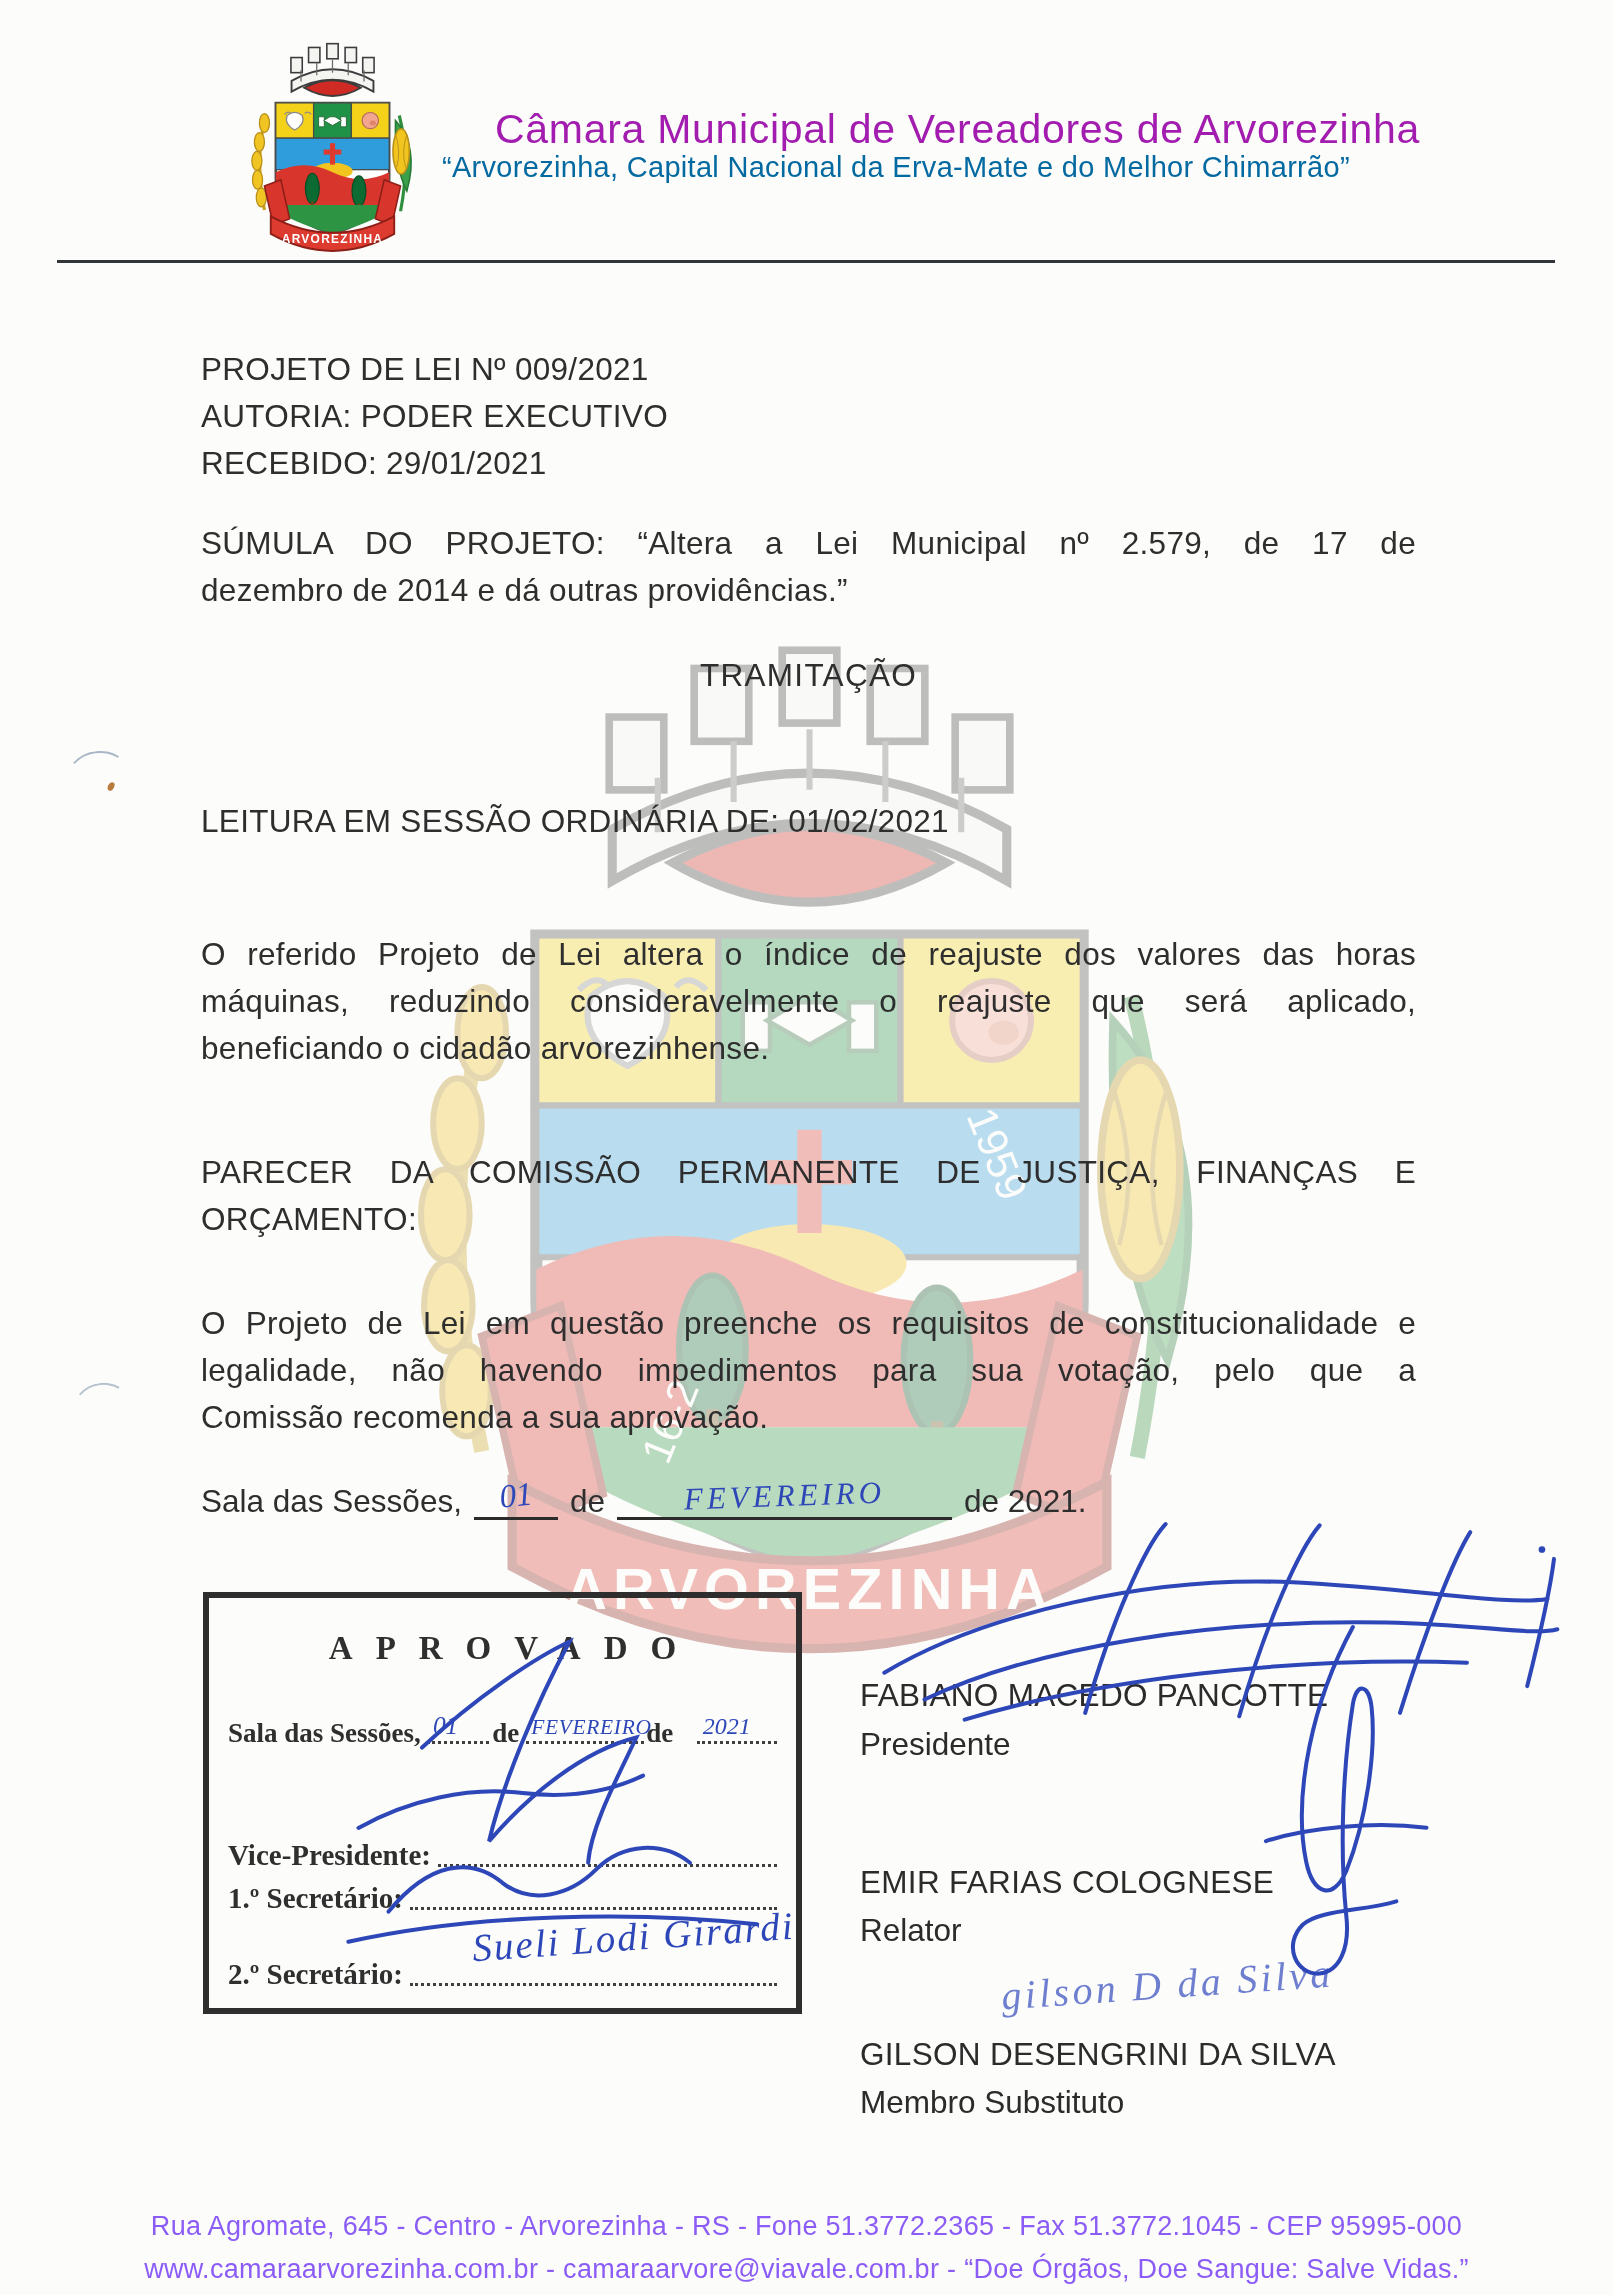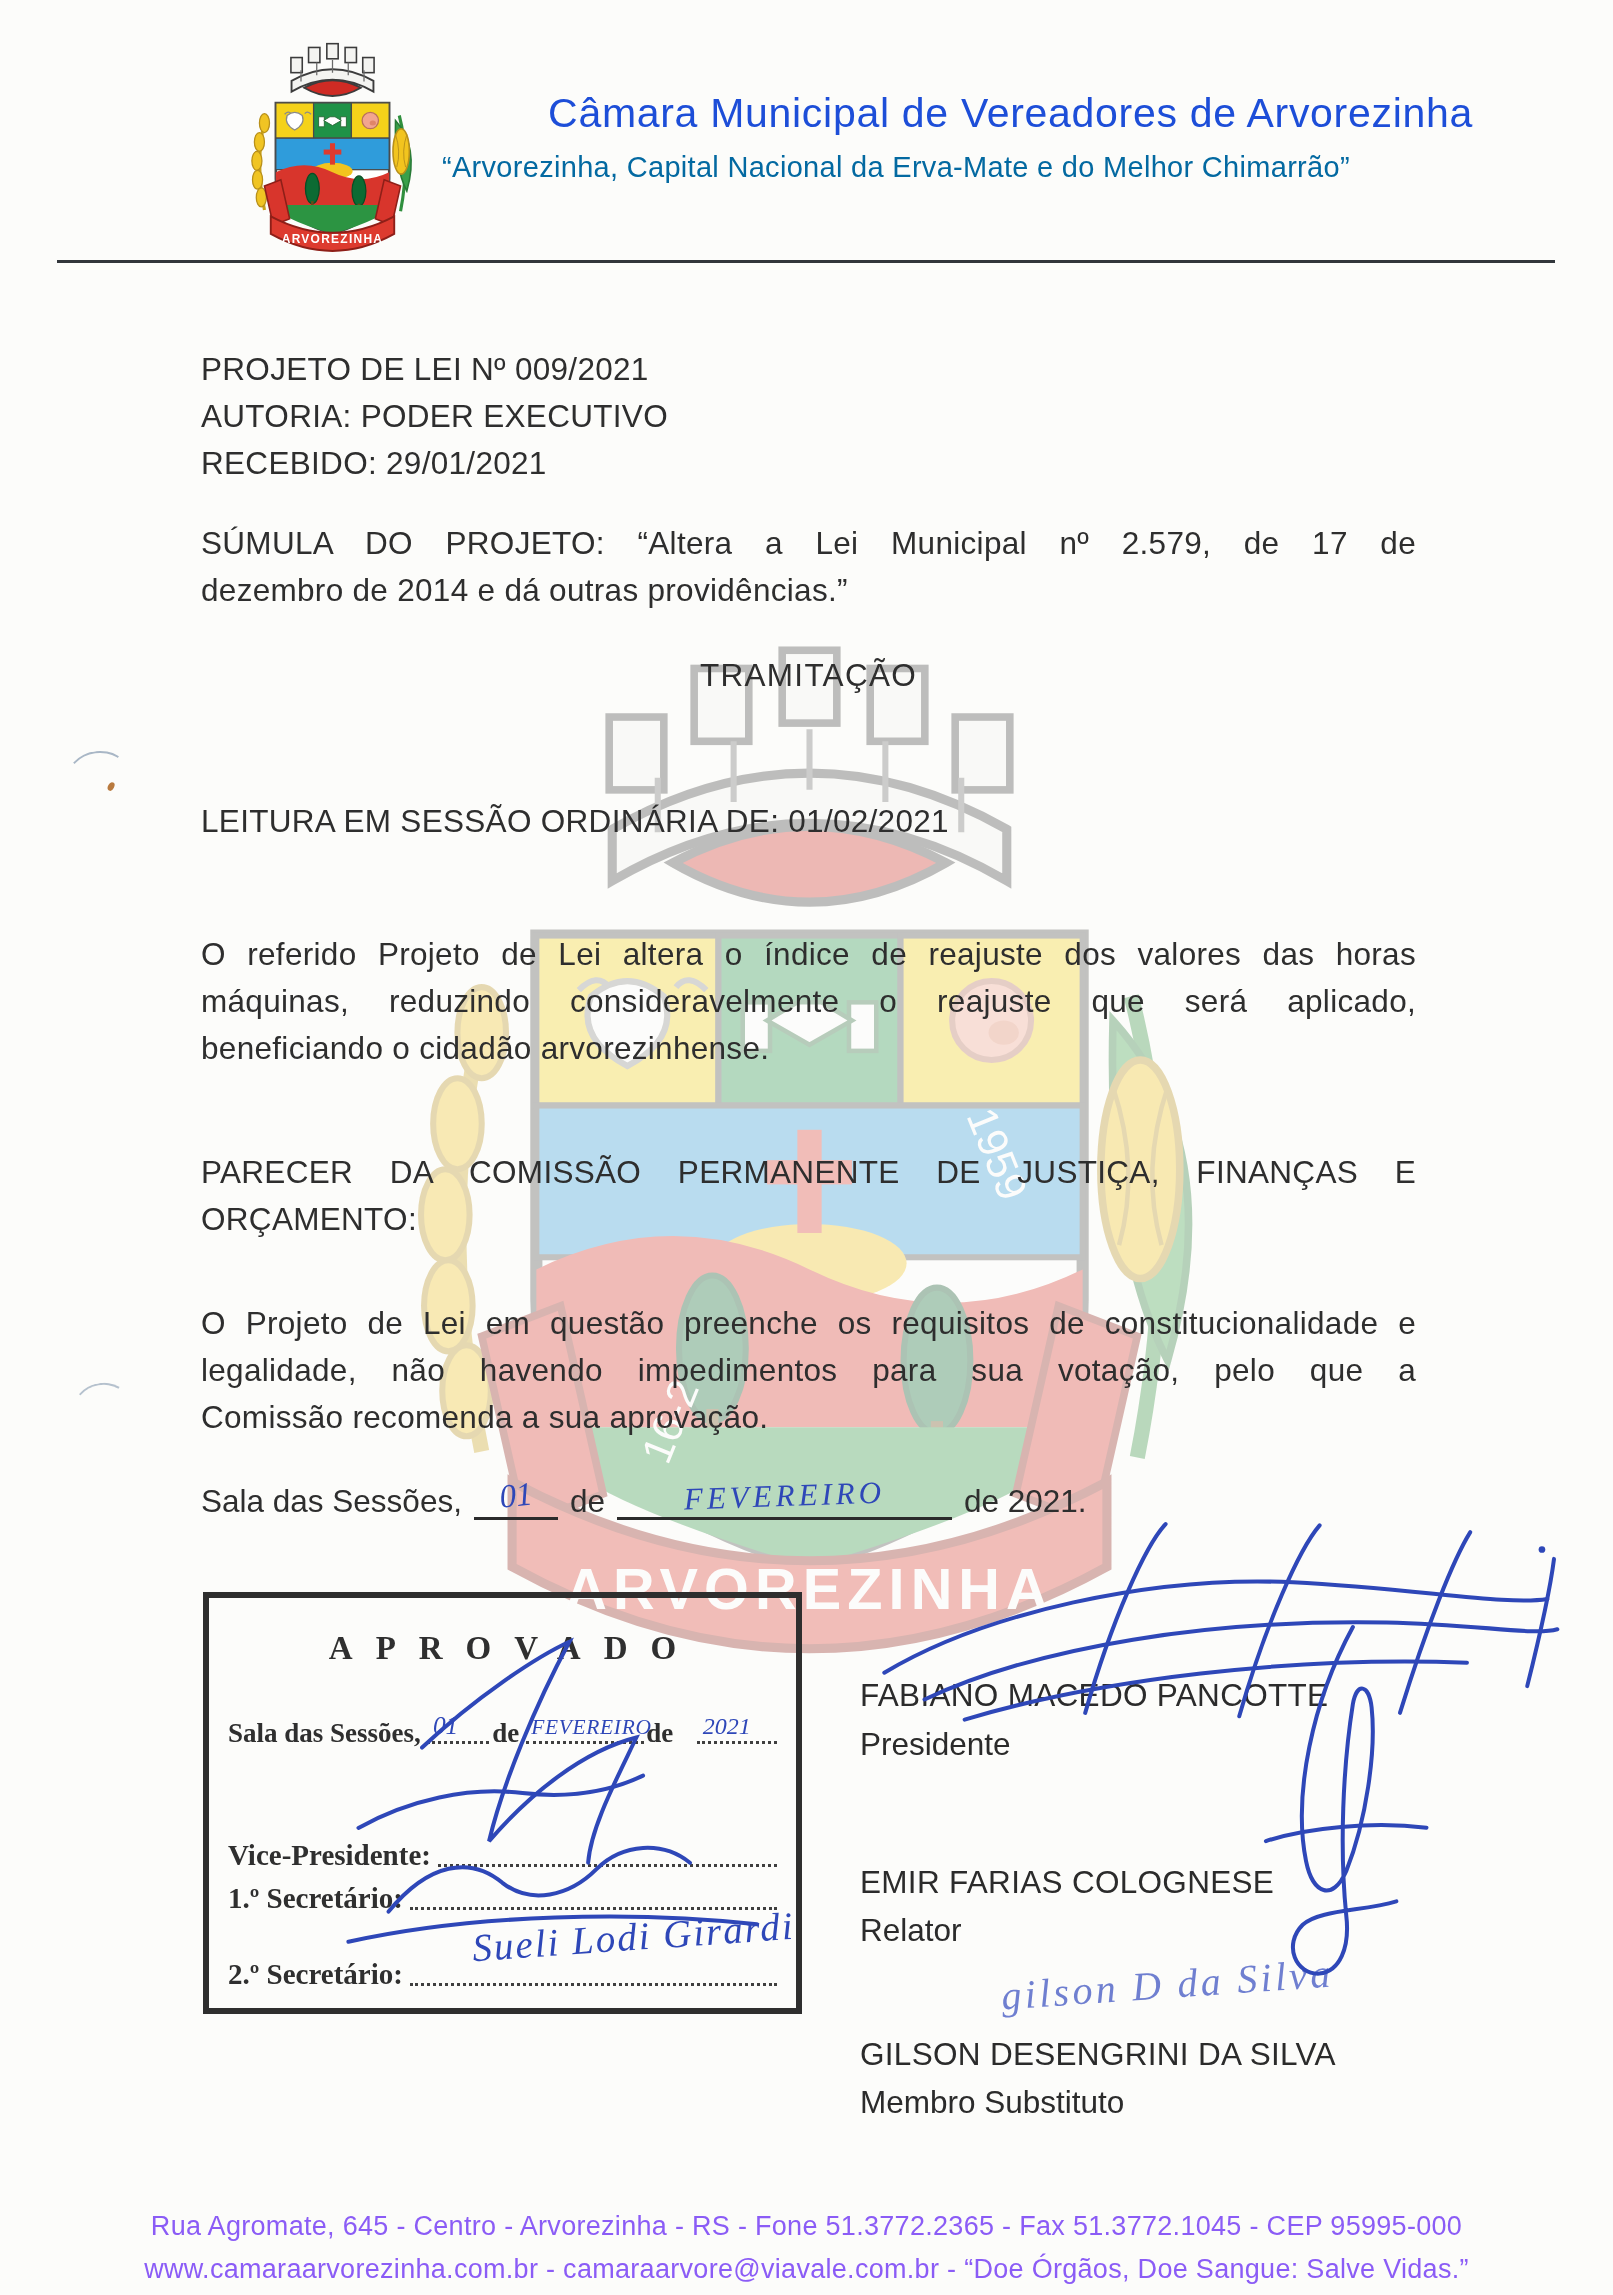--- a/index.html
+++ b/index.html
@@ -8,21 +8,21 @@
     background:#fcfcfa;overflow:hidden;
     font-family:"Liberation Sans", sans-serif;color:#2d2d2d;
   }
   .abs{position:absolute;}
   .layer{position:absolute;z-index:3;}
   .wm{position:absolute;z-index:1;opacity:.32;}
   .body-col{left:201px;width:1215px;font-size:31.5px;line-height:47px;color:#2e2e2e;letter-spacing:0.3px;}
   .jline{text-align:justify;text-align-last:justify;}
   .jlast{text-align:justify;text-align-last:left;}
   .center{text-align:center;}
-  .hdr-title{font-size:41px;color:#1d4ed8;letter-spacing:0.7px;text-align:right;font-weight:400;}
+  .hdr-title{font-size:41px;color:#a21caf;letter-spacing:0.7px;text-align:center;font-weight:400;margin-top:16px;}
   .hdr-sub{font-size:29px;color:#0369a1;letter-spacing:0.3px;}
   .rule{background:#32363b;height:3.3px;}
   .footer-line{width:100%;text-align:center;font-size:27px;color:#8b5cf6;letter-spacing:0.3px;}
   
   .dateline{display:flex;align-items:flex-end;font-size:31.5px;color:#2e2e2e;}
   .uline{display:inline-block;border-bottom:3.3px solid #2b2b2b;height:37px;position:relative;margin:0 12px;}
   .uline .hw{position:absolute;bottom:2.7px;width:100%;text-align:center;}
   .hw{font-family:"Liberation Serif", serif;font-style:italic;color:#2e47b8;white-space:nowrap;}
   
   .stamp-box{

